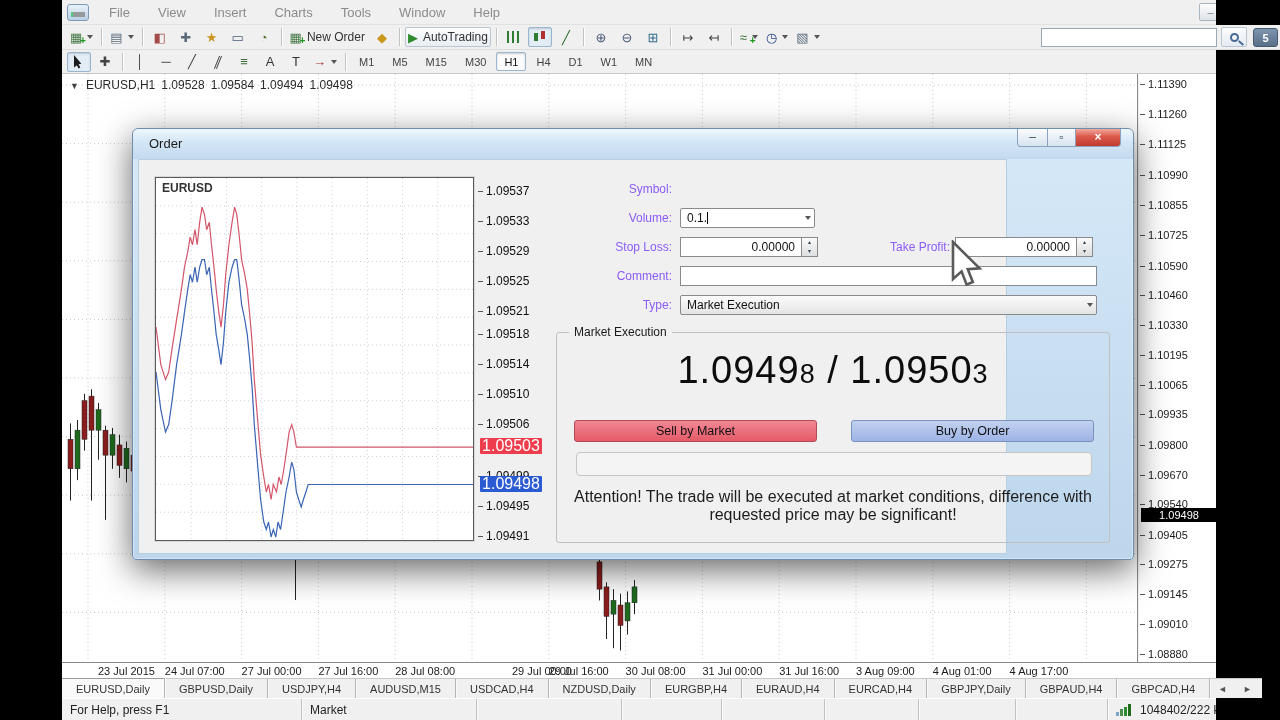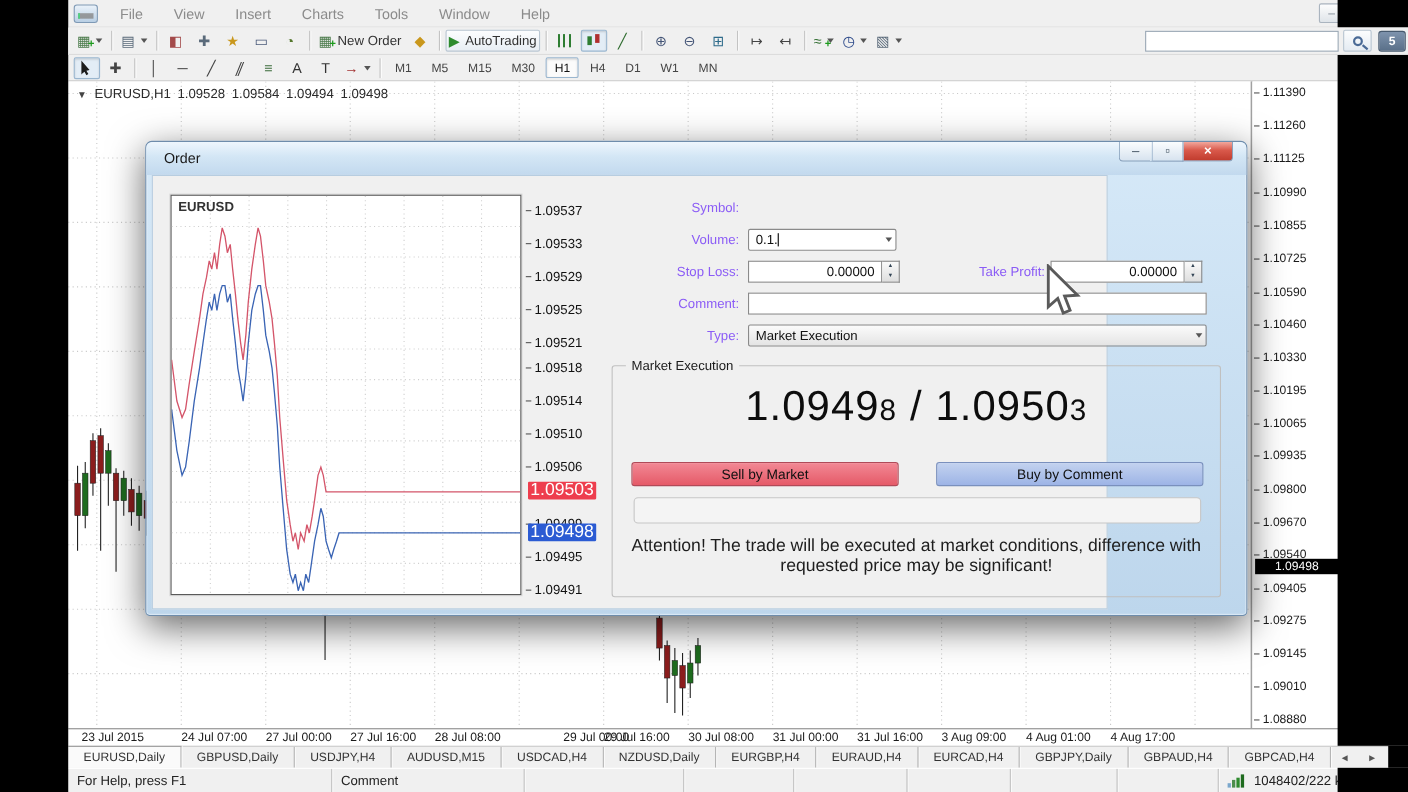--- a/index.html
+++ b/index.html
@@ -406,21 +406,21 @@
         <div class="pa-label" style="top: 424.116px;">1.09540</div>
         <div class="pa-label" style="top: 454.774px;">1.09405</div>
         <div class="pa-label" style="top: 484.295px;">1.09275</div>
         <div class="pa-label" style="top: 513.817px;">1.09145</div>
         <div class="pa-label" style="top: 544.474px;">1.09010</div>
         <div class="pa-label" style="top: 573.996px;">1.08880</div>
         <div id="pa-badge" style="background: rgb(0, 0, 0); color: rgb(255, 255, 255); top: 433.654px;">1.09498</div>
       </div>
 
     <div id="time-axis">
-        <div class="ta-label" style="left: 12px;">23 Jul 2015</div>
+        <div class="ta-label" style="left: 36px;">23 Jul 2015</div>
         <div class="ta-label" style="left: 102.8px;">24 Jul 07:00</div>
         <div class="ta-label" style="left: 179.6px;">27 Jul 00:00</div>
         <div class="ta-label" style="left: 256.4px;">27 Jul 16:00</div>
         <div class="ta-label" style="left: 333.2px;">28 Jul 08:00</div>
         <div class="ta-label" style="left: 410px; margin-left: 40px;">29 Jul 00:00</div>
         <div class="ta-label" style="left: 486.8px;">29 Jul 16:00</div>
         <div class="ta-label" style="left: 563.6px;">30 Jul 08:00</div>
         <div class="ta-label" style="left: 640.4px;">31 Jul 00:00</div>
         <div class="ta-label" style="left: 717.2px;">31 Jul 16:00</div>
         <div class="ta-label" style="left: 794px;">3 Aug 09:00</div>
@@ -443,21 +443,21 @@
         <div class="chart-tab">GBPCAD,H4</div>
         <div class="tab-arrow">◄</div>
         <div class="tab-arrow">►</div>
       </div>
 
     <div id="status-row">
       <div class="scell" style="width:240px;">
           <span>For Help, press F1</span>
         </div>
       <div class="scell" style="width:175px;">
-          <span>Comment</span>
+          <span>Market</span>
         </div>
       <div class="scell" style="width:145px;"></div>
       <div class="scell" style="width:100px;"></div>
       <div class="scell" style="width:103px;"></div>
       <div class="scell" style="width:94px;"></div>
       <div class="scell" style="width:97px;"></div>
       <div class="scell" style="width:92px;"></div>
       <div class="scell" style="flex:1;border-right:none;">
         <span id="conn-icon">
             <i></i>
@@ -558,21 +558,21 @@
         <span class="carea">
             <span class="dd"></span>
           </span>
       </div>
 
       <div id="me-group">
         <div id="me-title">Market Execution</div>
         <div id="big-price"><span>1.0949</span><span class="small-digit">8</span><span> / </span><span>1.0950</span><span class="small-digit">3</span>
         </div>
         <div class="trade-btn" id="sell-btn">Sell by Market</div>
-        <div class="trade-btn" id="buy-btn">Buy by Comment</div>
+        <div class="trade-btn" id="buy-btn">Buy by Order</div>
         <div id="dis-bar"></div>
         <div id="attn">
           <div>Attention! The trade will be executed at market conditions, difference with</div>
           <div>requested price may be significant!</div>
         </div>
       </div>
     </div>
   </div>
 
   <div id="mouse-cursor">

